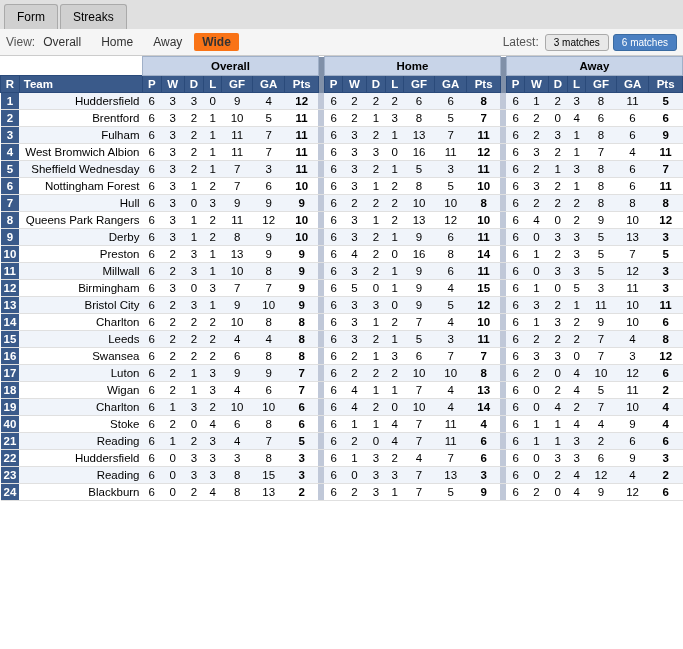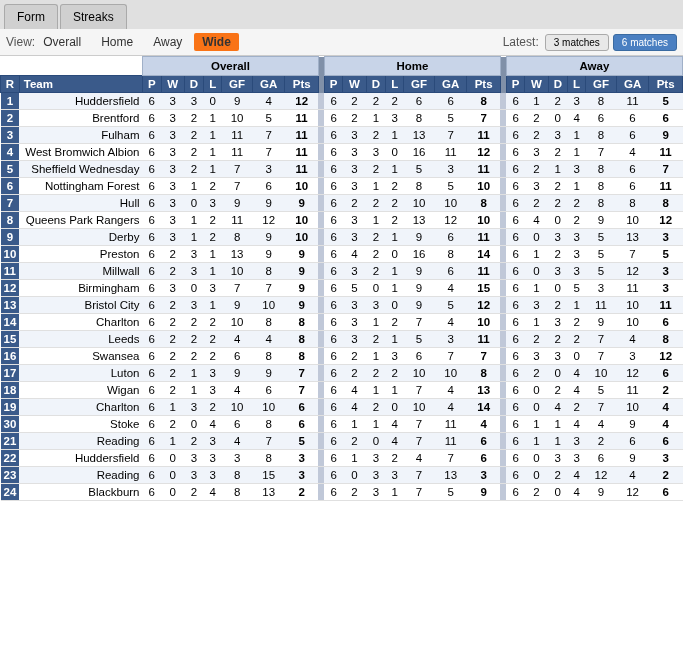--- a/index.html
+++ b/index.html
@@ -696,21 +696,21 @@
         <td class="divider-col" style="background: rgb(192, 200, 216);"></td>
         <td>6</td>
         <td>0</td>
         <td>4</td>
         <td>2</td>
         <td>7</td>
         <td>10</td>
         <td class="pts-col bold">4</td>
       </tr>
       <tr class="data-row">
-        <td class="rank">30</td>
+        <td class="rank">40</td>
         <td class="team-name">Stoke</td>
         <td>6</td>
         <td>2</td>
         <td>0</td>
         <td>4</td>
         <td>6</td>
         <td>8</td>
         <td class="pts-col bold">6</td>
         <td class="divider-col" style="background: rgb(192, 200, 216);"></td>
         <td>6</td>

